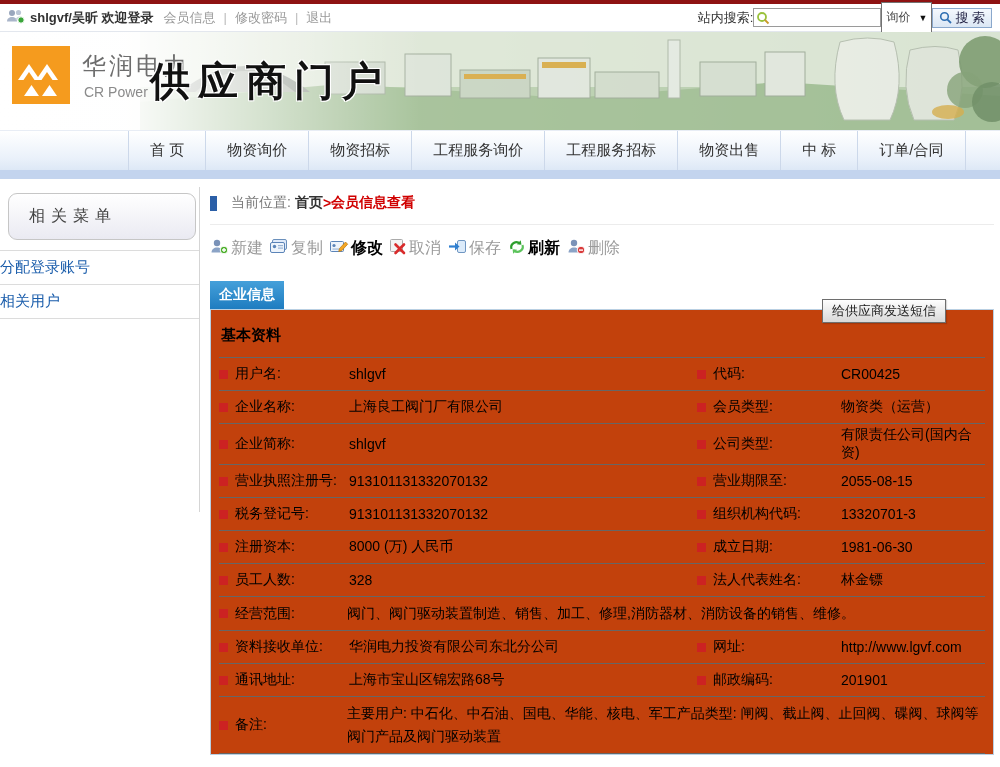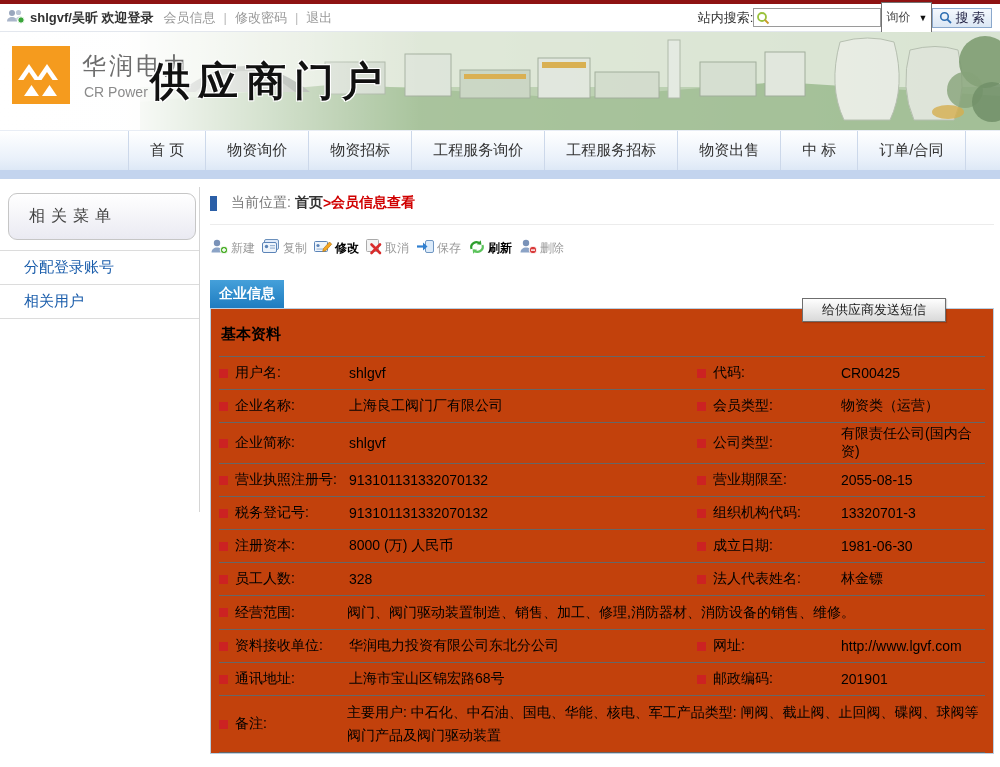--- a/index.html
+++ b/index.html
@@ -47,44 +47,44 @@
   .nav-strip { height:9px; background:#c3d4ee; }
 
   
   .main { position:relative; display:flex; }
   .sidebar { width:200px; flex:none; position:relative; min-height:588px; }
   .sidebar-edge { position:absolute; right:0; top:8px; height:325px; width:1px; background:#d5d5d5; }
   .menu-box { margin:14px 4px 0 8px; height:47px; border:1px solid #c6c6c6; border-radius:9px;
     background:linear-gradient(#ffffff,#eaeaf2); display:flex; align-items:center;
     padding-left:20px; font-size:16px; color:#444; letter-spacing:6px; }
   .menu-list { margin-top:10px; border-top:1px solid #dcdcdc; }
-  .menu-item { height:34px; display:flex; align-items:center; padding-left:24px;
+  .menu-item { height:34px; display:flex; align-items:center; 
     font-size:15px; color:#1a5dab; border-bottom:1px solid #dcdcdc; cursor:pointer; }
 
   .content { flex:1; padding:0 6px 0 10px; position:relative; }
 
   
   .crumb { margin-top:15px; display:flex; align-items:center; font-size:14px; color:#777;
     padding-bottom:12px; border-bottom:1px solid #ececec; }
   .crumb .mark { width:7px; height:15px; background:#2b5fa7; margin-right:14px; }
   .crumb .home { color:#333; font-weight:bold; margin-left:4px; }
   .crumb .cur { color:#d00000; font-weight:bold; }
 
   
   .toolbar { display:flex; align-items:center; gap:7px; padding:13px 0 12px 0; }
-  .tool-btn { display:flex; align-items:center; gap:2px; font-size:12px; cursor:pointer; }
+  .tool-btn { display:flex; align-items:center; gap:2px; font-size:16px; cursor:pointer; }
   .tool-btn.disabled { color:#9a9a9a; cursor:default; }
   .tool-btn.enabled { color:#000; font-weight:bold; }
 
   
   .tab-row { position:relative; height:38px; }
   .tab { position:absolute; left:0; bottom:0; width:74px; height:28px;
     background:linear-gradient(#45a0da,#1e7cc0); color:#fff; font-size:14px; font-weight:bold;
     display:flex; align-items:center; justify-content:center; cursor:pointer; }
-  .sms-btn { position:absolute; right:48px; bottom:-14px; z-index:5; width:144px; height:24px;
+  .sms-btn { position:absolute; right:48px; bottom:-14px; z-index:5; width:124px; height:24px;
     border:1px solid #6e6e6e; background:linear-gradient(#fefefe,#d9d9d9);
     font-size:13px; color:#222; display:flex; align-items:center; justify-content:center; cursor:pointer;
     box-shadow:1px 1px 1px rgba(0,0,0,.15); }
   .panel { border:1px solid #b9cfe2; background:#c2410c; min-height:430px; padding:0 8px; }
   .section-title { font-size:15px; font-weight:bold; color:#000; padding:16px 2px 12px 2px; }
 
   
   .ftable { border-top:1px solid #666; }
   .frow { display:flex; align-items:center; border-bottom:1px solid #666; min-height:33px;
     font-size:14px; color:#000; padding:2px 0; }

